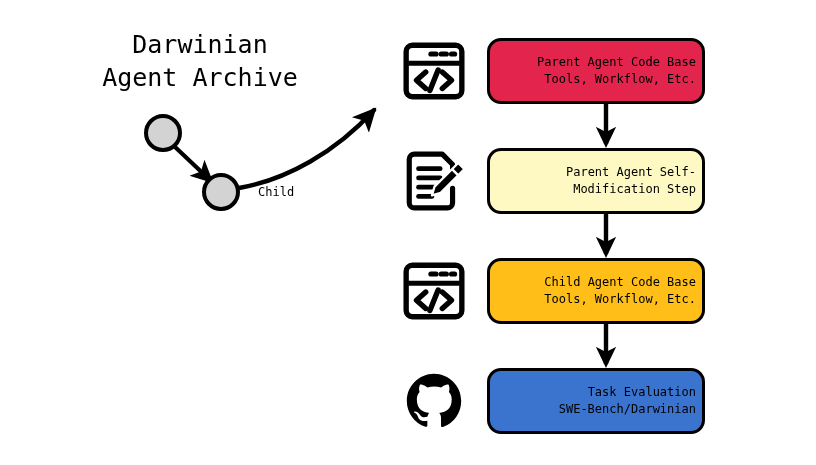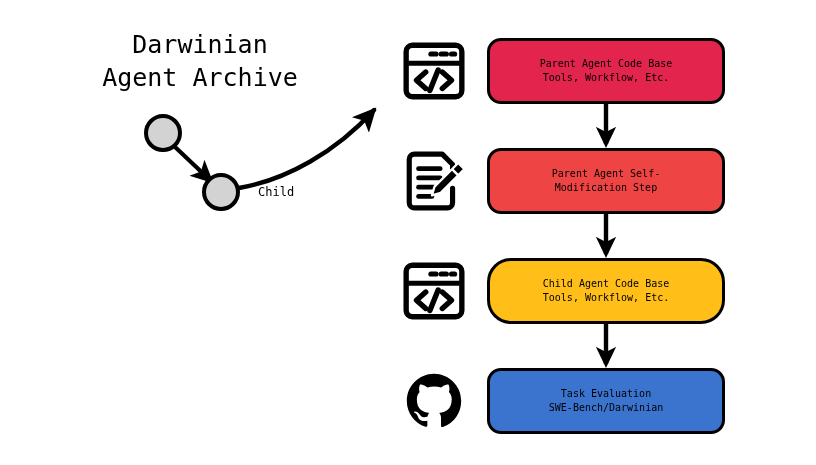--- a/index.html
+++ b/index.html
@@ -51,29 +51,29 @@
     position: absolute;
     inset: 0;
     pointer-events: none;
   }
   .svg-layer * { pointer-events: auto; }
 
   
   .pipe-box {
     position: absolute;
     left: 487px;
-    width: 238px;
+    width: 218px;
     border: 3.5px solid #000000;
     border-radius: 14px;
     box-sizing: border-box;
     display: flex;
     align-items: center;
     justify-content: center;
-    text-align: center;
-    font-size: 10px;
+    text-align: right;
+    font-size: 12px;
     line-height: 1.38;
     white-space: pre-line;
     font-family: "DejaVu Sans Mono", "Liberation Mono", monospace;
     color: #000000;
   }
   .pipe-box .box-text {
     display: block;
     width: 100%;
     padding: 0 6px;
     box-sizing: border-box;
@@ -173,26 +173,26 @@
     <svg viewBox="0 0 64 64" width="60" height="60" xmlns="http://www.w3.org/2000/svg" aria-hidden="true">
       <path fill="#000" d="M32 3C16 3 3 16 3 32c0 12.8 8.3 23.7 19.9 27.5 1.4.3 2-.6 2-1.4v-5c-8.1 1.8-9.8-3.9-9.8-3.9-1.3-3.4-3.2-4.3-3.2-4.3-2.7-1.8.2-1.8.2-1.8 2.9.2 4.5 3 4.5 3 2.6 4.5 6.8 3.2 8.5 2.5.3-1.9 1-3.2 1.9-3.9-6.5-.7-13.3-3.2-13.3-14.5 0-3.2 1.1-5.8 3-7.9-.3-.7-1.3-3.7.3-7.7 0 0 2.4-.8 8 3a27.6 27.6 0 0 1 14.6 0c5.5-3.8 8-3 8-3 1.6 4 .6 7 .3 7.7 1.9 2.1 3 4.7 3 7.9 0 11.3-6.9 13.8-13.4 14.5 1.1.9 2 2.7 2 5.5v8.1c0 .8.5 1.7 2 1.4A29.1 29.1 0 0 0 61 32C61 16 48 3 32 3z"></path>
     </svg>
   </div>
 
   <div class="pipe-box" id="box-0" style="background-color: rgb(227, 36, 76);">
     <span class="box-text">Parent Agent Code Base
 Tools, Workflow, Etc.</span>
   </div>
 
-  <div class="pipe-box" id="box-1" style="background-color: #ef4444;">
+  <div class="pipe-box" id="box-1" style="background-color: #fef9c3;">
     <span class="box-text">Parent Agent Self-
 Modification Step</span>
   </div>
 
-  <div class="pipe-box" id="box-2" style="background-color: rgb(255, 191, 24); border-radius: 24px;">
+  <div class="pipe-box" id="box-2" style="background-color: rgb(255, 191, 24);">
     <span class="box-text">Child Agent Code Base
 Tools, Workflow, Etc.</span>
   </div>
 
   <div class="pipe-box" id="box-3" style="background-color: rgb(59, 116, 207);">
     <span class="box-text">Task Evaluation
 SWE-Bench/Darwinian</span>
   </div>
 
 </div>

